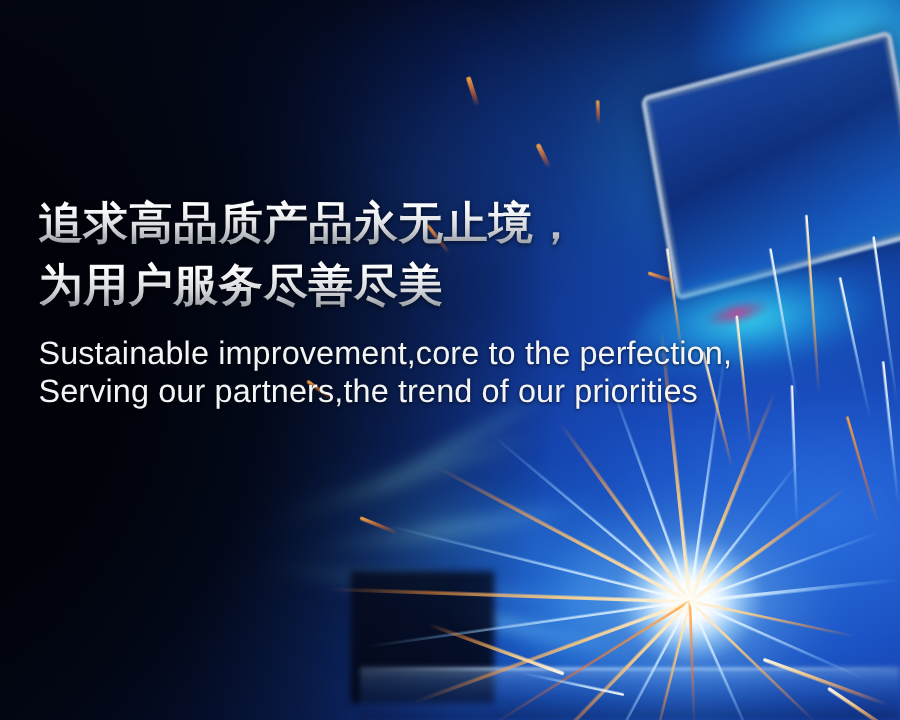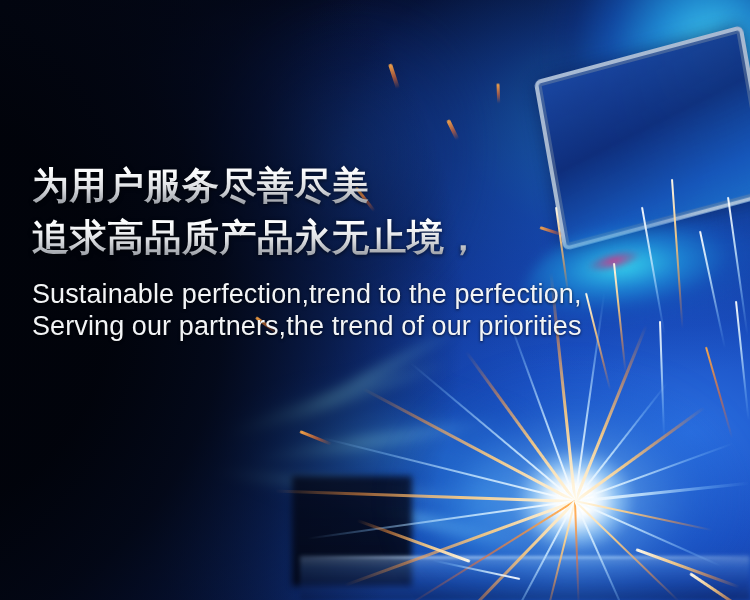--- a/index.html
+++ b/index.html
@@ -351,19 +351,19 @@
     <div class="spark ember" style="left:300px; top:430px; width:34px; height:3px; transform:rotate(22deg);"></div>
     <div class="spark ember" style="left:256px; top:316px; width:28px; height:3px; transform:rotate(36deg);"></div>
 
     <div class="spark warm" style="left:470px; top:560px; width:120px; height:3px; transform:rotate(-160deg);"></div>
     <div class="spark warm" style="left:636px; top:548px; width:110px; height:3px; transform:rotate(20deg);"></div>
     <div class="spark cool" style="left:520px; top:578px; width:90px;  height:2px; transform:rotate(-168deg);"></div>
     <div class="spark warm" style="left:690px; top:572px; width:70px;  height:3px; transform:rotate(34deg);"></div>
   </div>
 
   <div id="text-block">
+    <p class="headline" id="headline-1">追求高品质产品永无止境，</p>
     <p class="headline" id="headline-2">为用户服务尽善尽美</p>
-    <p class="headline" id="headline-1">追求高品质产品永无止境，</p>
-    <p class="subline" id="sub-1">Sustainable perfection,trend to the perfection,</p>
+    <p class="subline" id="sub-1">Sustainable improvement,core to the perfection,</p>
     <p class="subline" id="sub-2">Serving our partners,the trend of our priorities</p>
   </div>
 
 </div>
 
 </body></html>

